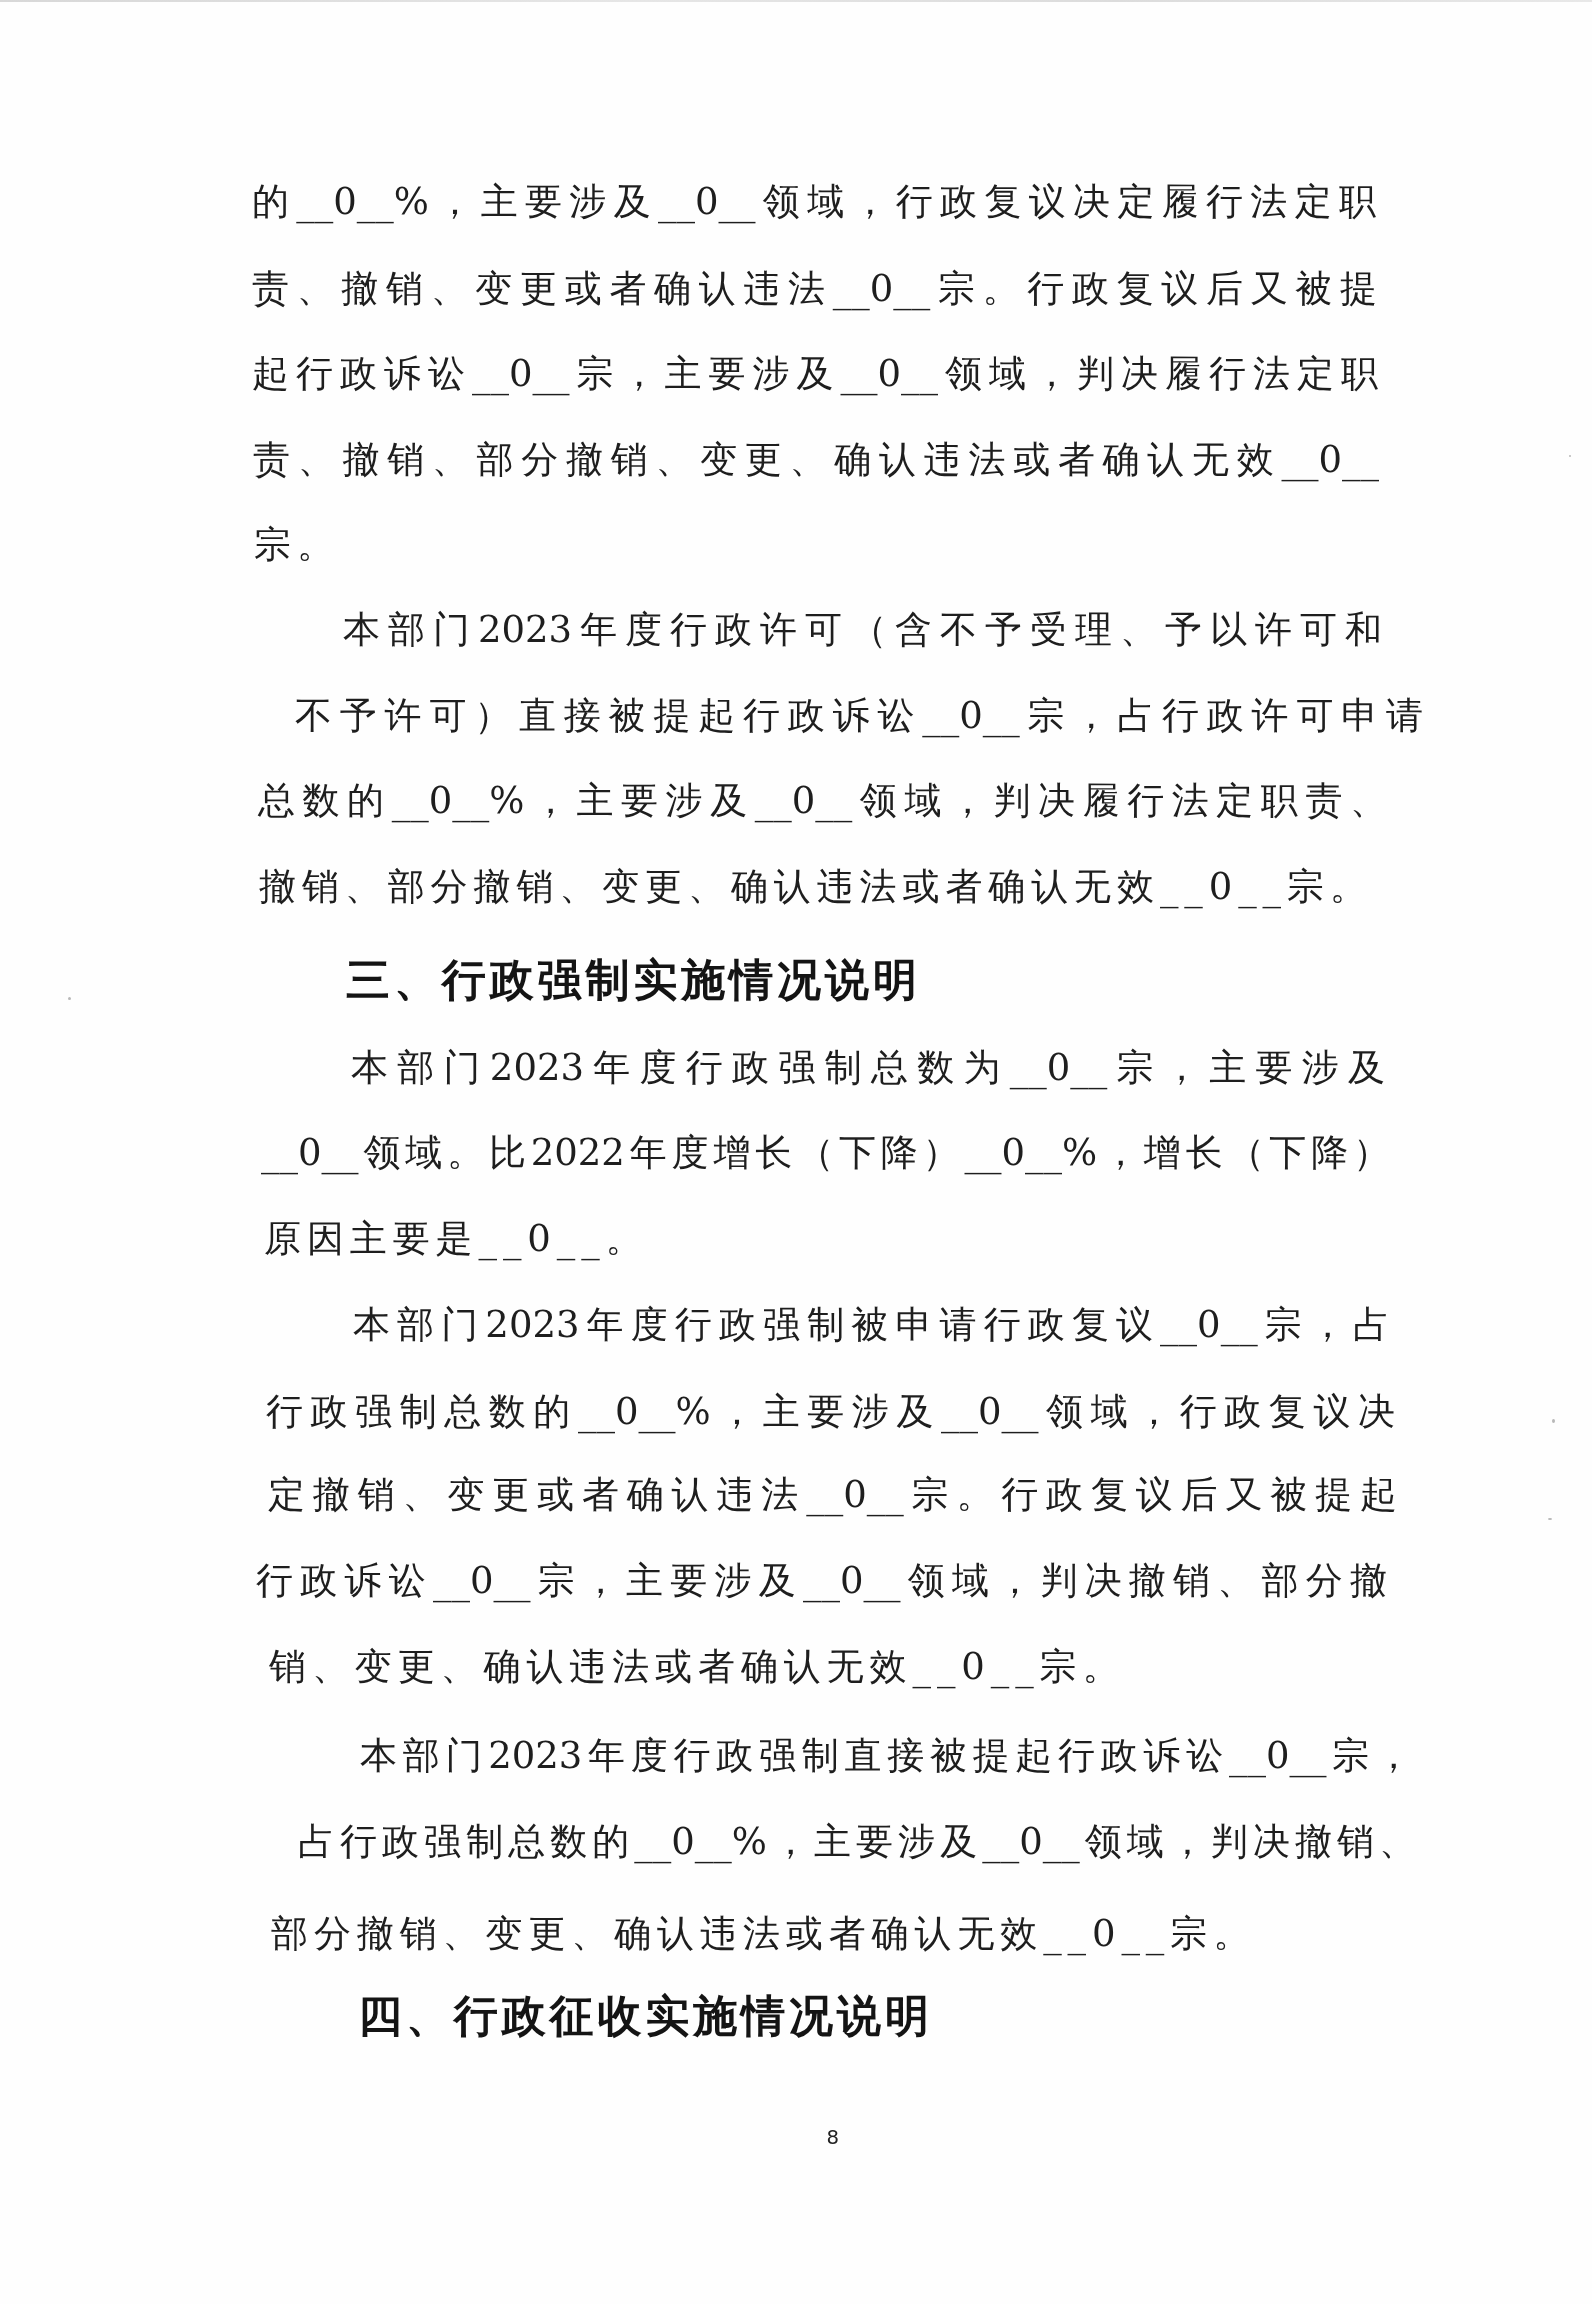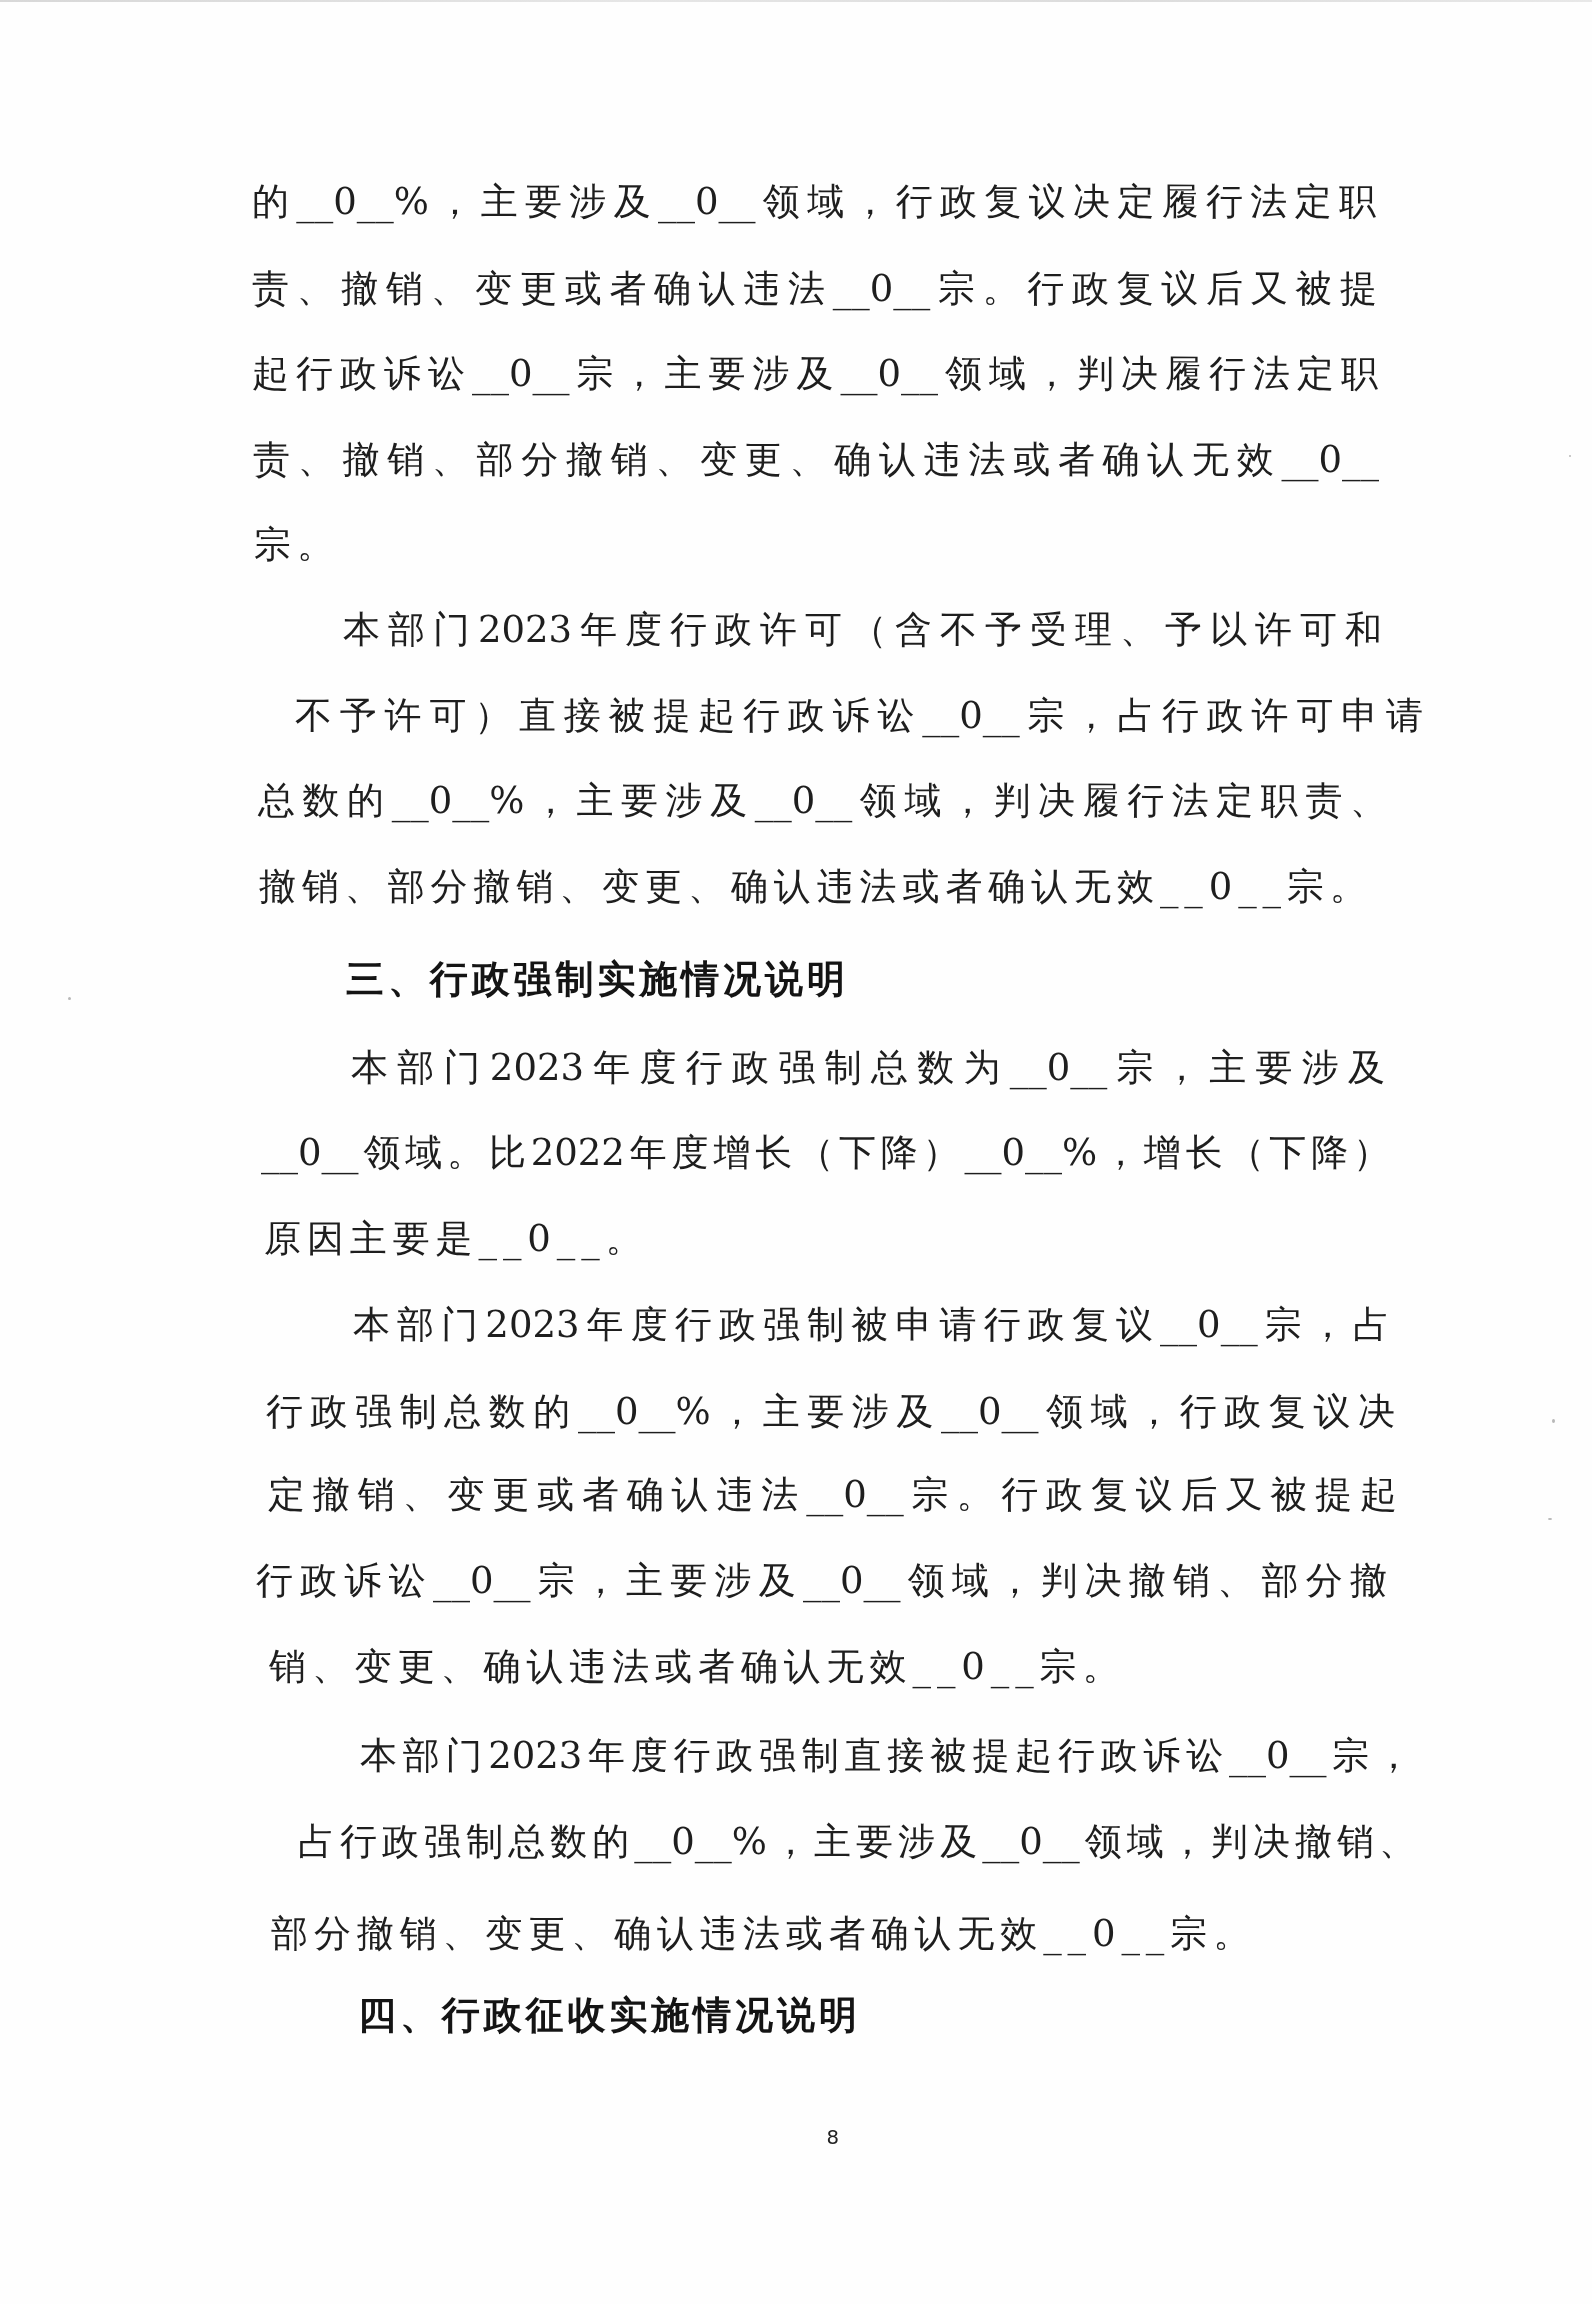--- a/index.html
+++ b/index.html
@@ -17,21 +17,21 @@
   .line {
     position: absolute; height: 49px; line-height: 49px;
     font-size: 37px; white-space: nowrap;
     text-align: justify; text-align-last: justify;
     transform: translateY(-24.6px);
   }
   .line.short { text-align: left; text-align-last: left; letter-spacing: 5.9px; }
   .heading {
     position: absolute; height: 51px; line-height: 51px;
     font-family: "DejaVu Sans", "Liberation Sans", sans-serif;
-    font-weight: bold; font-size: 38px; letter-spacing: 3.9px; white-space: nowrap;
+    font-weight: bold; font-size: 44px; letter-spacing: 3.9px; white-space: nowrap;
     color: #141414;
     transform: translateY(-25.6px);
   }
   .page-number {
     position: absolute; left: 823px; top: 2126px; width: 19.7px; text-align: center;
     font-family: "DejaVu Sans", "Liberation Sans", sans-serif;
     font-size: 19.7px; color: #222;
   }
 </style>
 </head>

